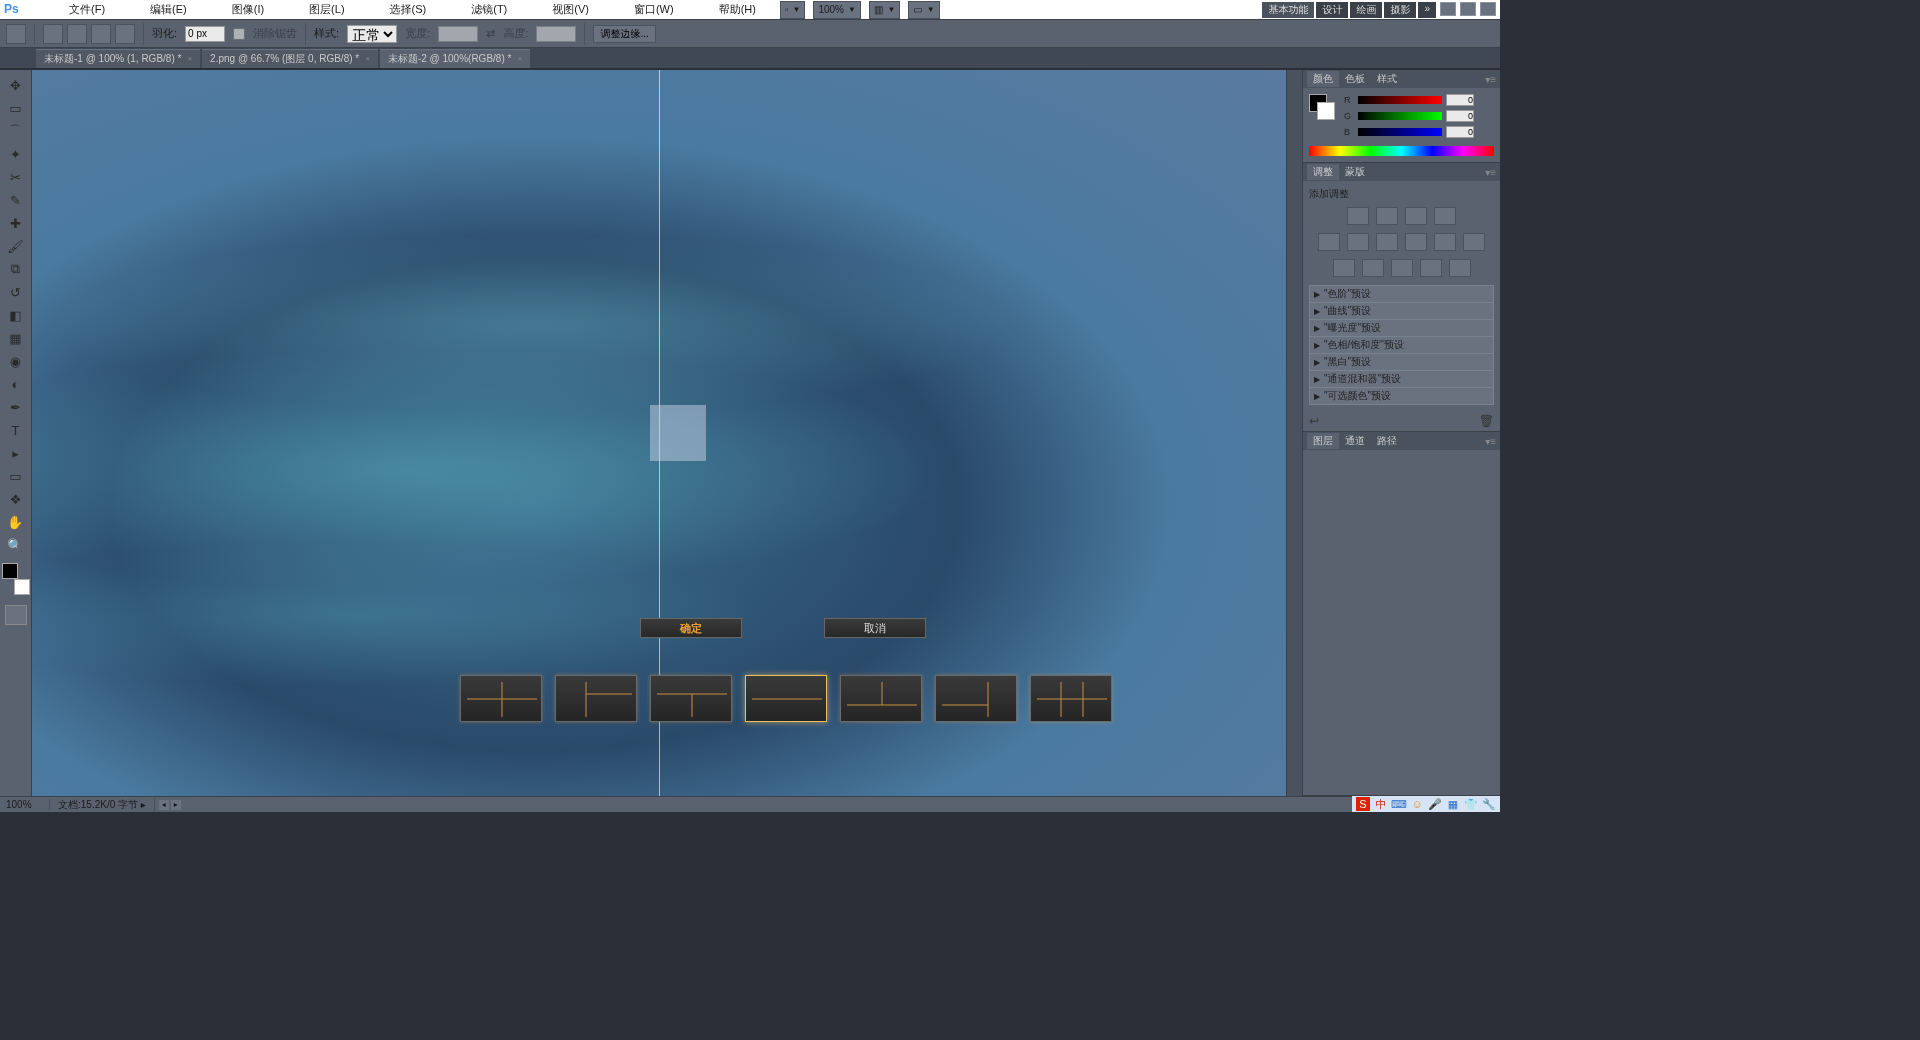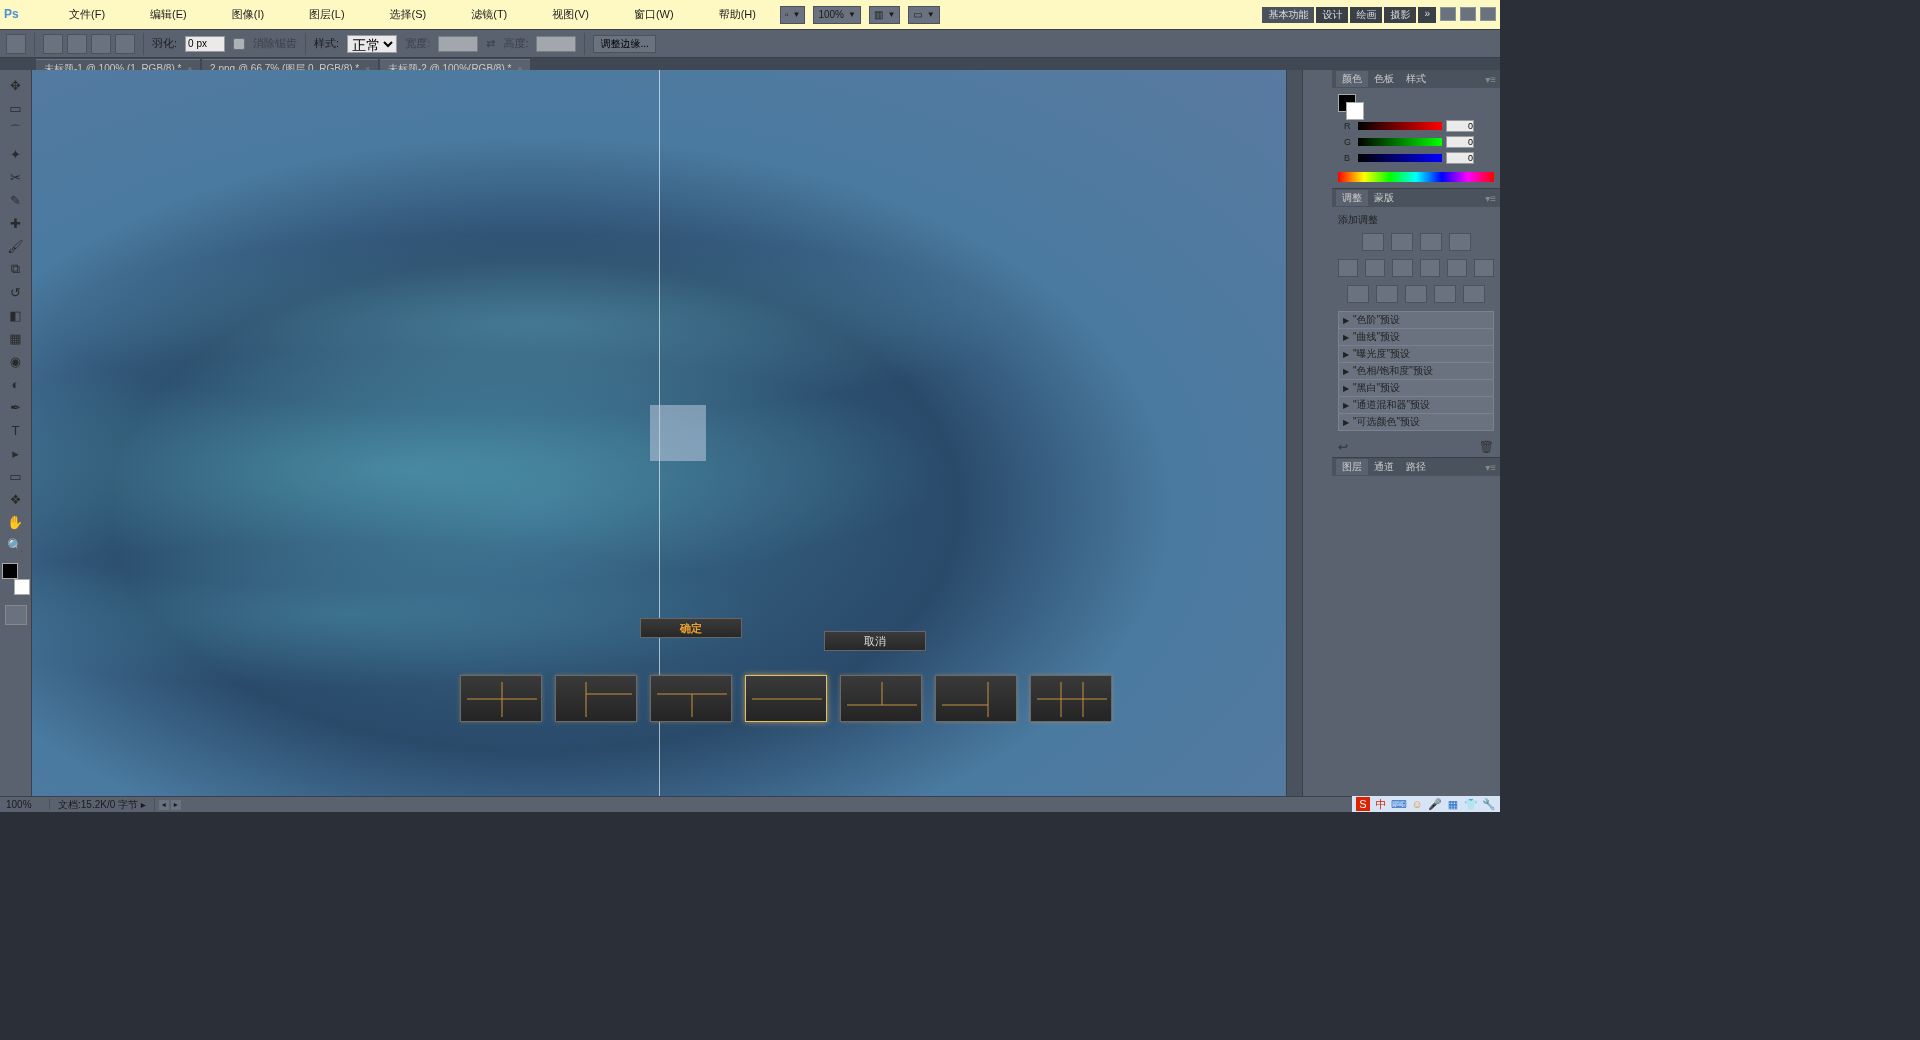--- a/index.html
+++ b/index.html
@@ -9,22 +9,22 @@
   background: #2a2f38;
   font-family: "Microsoft YaHei", sans-serif;
   font-size: 11px;
   color: #b8b8b8;
   overflow: hidden;
   position: relative;
 }
 
 
 .menu-bar {
-  height: 30px;
-  background: #fef9c3;
+  height: 20px;
+  background: #ffffff;
   display: flex;
   align-items: center;
   padding: 0 4px;
   border-bottom: 1px solid #3a4048;
 }
 .menu-bar .ps-logo {
   width: 20px; height: 16px;
   color: #4a90d9;
   font-weight: bold;
   font-size: 12px;
@@ -195,21 +195,21 @@
   width: 102px; height: 20px;
   background: linear-gradient(#3a3a3a, #282828);
   border: 1px solid #666;
   display: flex;
   align-items: center;
   justify-content: center;
   font-size: 11px;
   cursor: pointer;
 }
 .dlg-btn.ok { left: 608px; top: 548px; color: #e8a030; font-weight: bold; }
-.dlg-btn.cancel { left: 792px; top: 548px; color: #ddd; margin-top: 13px; }
+.dlg-btn.cancel { left: 792px; top: 548px; color: #ddd; }
 
 
 .layout-row {
   position: absolute;
   left: 428px; top: 605px;
   display: flex;
   gap: 13px;
 }
 .layout-thumb {
   width: 82px; height: 47px;
@@ -223,21 +223,20 @@
 .layout-thumb line, .layout-thumb rect { stroke: #c89040; stroke-width: 1; fill: none; }
 .layout-thumb.selected { border-color: #e8c060; box-shadow: 0 0 6px rgba(255,200,100,0.6); }
 
 
 .panels-col {
   width: 198px;
   background: #5a6270;
   border-left: 1px solid #3a4048;
   display: flex;
   flex-direction: column;
-  padding-left: 29px;
 }
 .panel {
   border-bottom: 1px solid #3a4048;
 }
 .panel-tabs {
   height: 18px;
   background: #4a525e;
   display: flex;
   align-items: center;
   padding: 0 4px;

